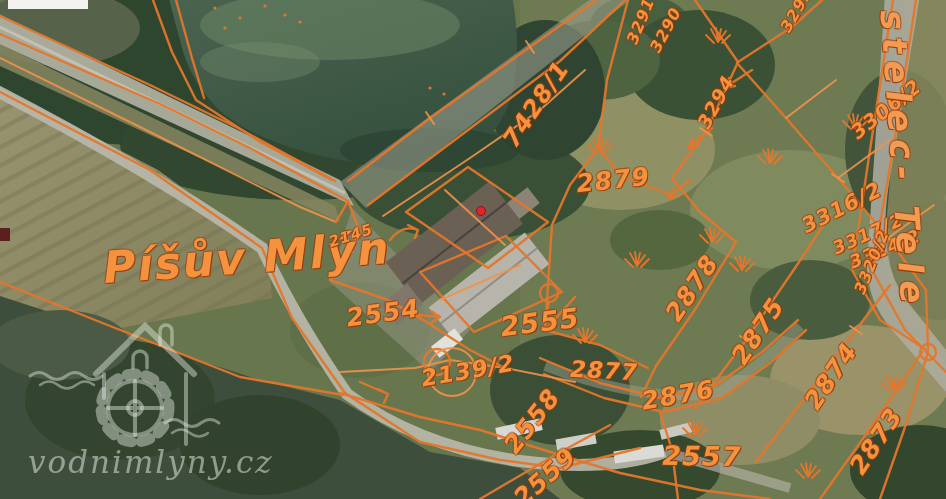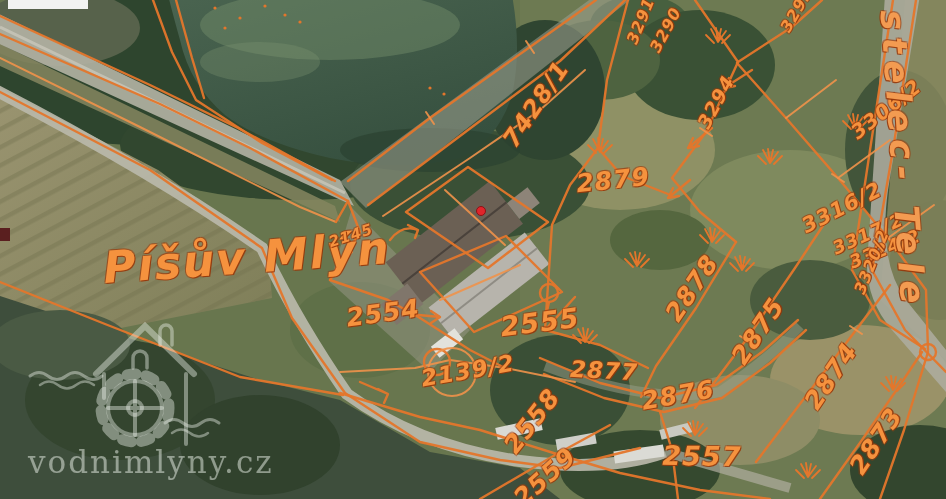--- a/index.html
+++ b/index.html
@@ -23,21 +23,21 @@
     text-shadow:1px 1px 0 rgba(151,54,8,.85),-1px -1px 0 rgba(151,54,8,.45),
                 1px -1px 0 rgba(165,62,10,.5),-1px 1px 0 rgba(165,62,10,.5);
     letter-spacing:1px;line-height:1;
   }
   .plabel.place{letter-spacing:2px;}
   .plabel.boundary{letter-spacing:7px;color:#f39b51;}
   
   .watermark{position:absolute;left:0;top:0;pointer-events:none;}
   .wm-text{
     position:absolute;left:28px;top:444px;
-    font-family:"DejaVu Serif",serif;
+    font-family:"DejaVu Serif",serif;font-style:italic;
     font-size:31px;color:rgba(238,243,236,.5);letter-spacing:2px;
   }
   .wm-logo{position:absolute;left:0;top:0;}
   .topbox{position:absolute;left:8px;top:0;width:80px;height:9px;background:rgba(255,255,255,.92);}
 </style>
 </head>
 <body>
 
 <div class="stage">
 

